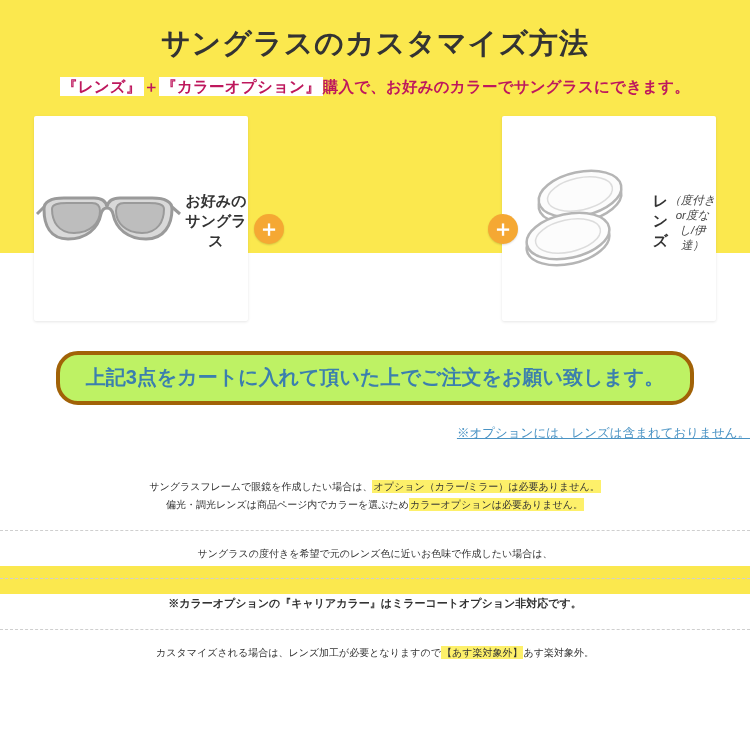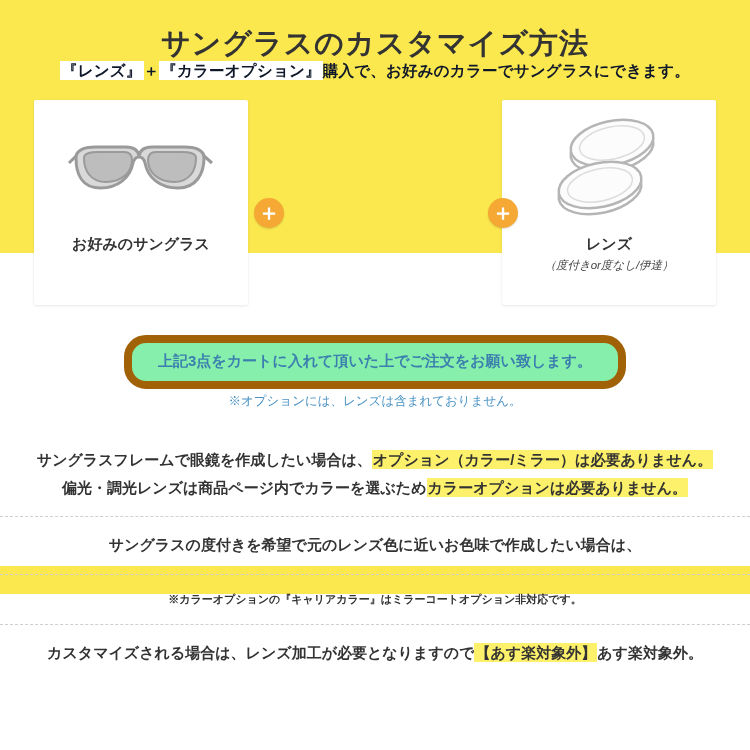--- a/index.html
+++ b/index.html
@@ -41,21 +41,22 @@
     font-weight: bold;
     color: #333333;
     letter-spacing: 1px;
     padding-top: 26px;
     line-height: 1.2;
   }
   .subtitle {
     text-align: center;
     font-size: 15.5px;
     font-weight: bold;
-    color: #0f172a;
+    color: #be185d;
+    margin-top: 16px;
     letter-spacing: 0.2px;
   }
   .hl {
     background: #ffffff;
     padding: 1px 2px;
   }
 
   
   .cards {
     position: relative;
@@ -65,21 +66,21 @@
     justify-content: space-between;
     align-items: flex-start;
   }
   .card {
     width: 214px;
     height: 205px;
     background: #ffffff;
     box-shadow: 0 1px 3px rgba(0,0,0,0.10);
     border-radius: 2px;
     display: flex;
-    flex-direction: column;
+    flex-direction: row;
     align-items: center;
     justify-content: flex-start;
     box-sizing: border-box;
     padding-top: 6px;
   }
   .card-art {
     height: 128px;
     width: 100%;
     display: flex;
     align-items: center;
@@ -116,50 +117,51 @@
   .plus-1 { left: 220px; }
   .plus-2 { left: 454px; }
 
   
   .pill-wrap {
     margin-top: 30px;
     text-align: center;
   }
   .pill {
     display: inline-block;
-    border: 8px solid #a16207;
+    border: 4px solid #a16207;
     border-radius: 22px;
     color: #3b7fae;
-    font-size: 15px;
+    font-size: 20px;
     font-weight: bold;
     padding: 9px 26px 10px 26px;
-    background: #86efac;
+    background: #bef264;
   }
   .note {
-    text-align: center;
+    text-align: right;
     font-size: 12.5px;
     color: #4a93c4;
-    margin-top: 4px;
+    margin-top: 20px;
+    text-decoration: underline;
   }
 
   
   .blocks {
     margin-top: 22px;
     width: 750px;
   }
   .block {
     text-align: center;
     padding: 14px 0 15px 0;
   }
   .block + .block {
     border-top: 1px dashed #cfcfcf;
   }
   .line {
-    font-size: 15px;
-    font-weight: bold;
+    font-size: 10px;
+    font-weight: normal;
     color: #333333;
     line-height: 1.85;
   }
   .line.small {
     font-size: 11px;
     font-weight: bold;
   }
   .mark {
     background: #fdf06a;
     padding: 1px 1px;

